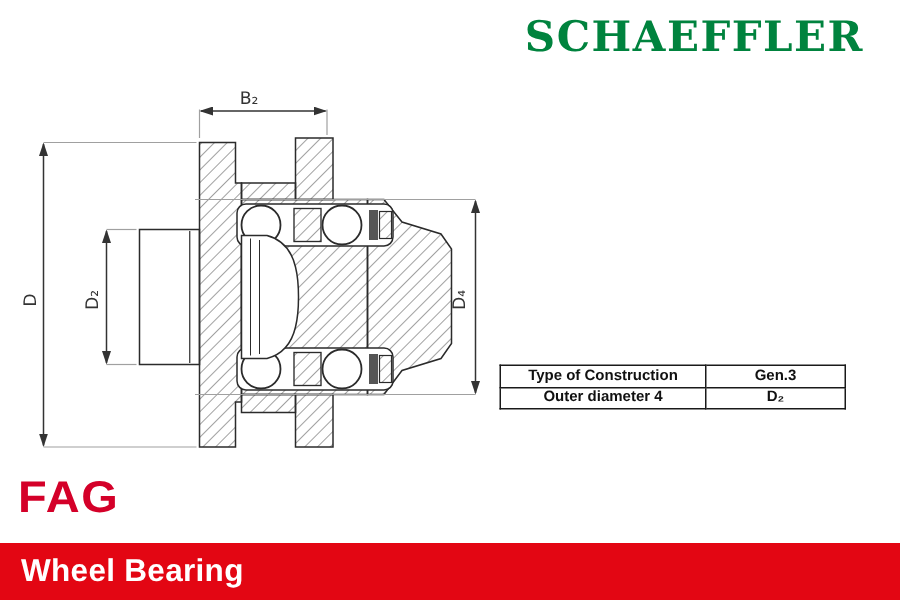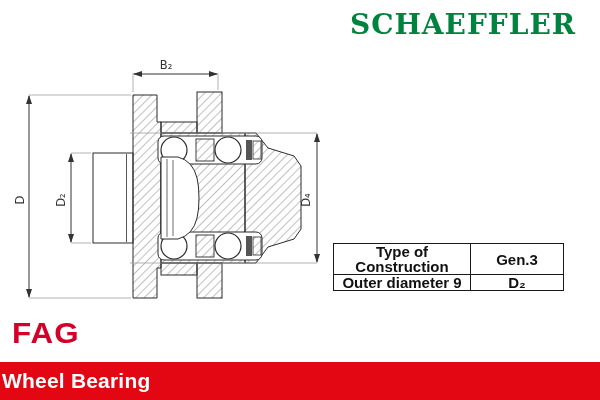--- a/index.html
+++ b/index.html
@@ -12,41 +12,41 @@
     position:absolute;top:8px;right:24px;
     font-family:"DejaVu Serif",serif;font-weight:bold;
     font-size:28px;letter-spacing:1px;color:#00833E;
   }
   
   .drawing{position:absolute;left:0;top:0;width:600px;height:400px;}
   
   .spec-wrap{position:absolute;left:333px;top:243px;}
   table.spec{
     border-collapse:collapse;table-layout:fixed;
-    font-size:15px;font-weight:600;color:#111;
+    font-size:10px;font-weight:600;color:#111;
     font-family:"Liberation Sans","DejaVu Sans",sans-serif;
   }
   table.spec td{
     border:1px solid #1a1a1a;text-align:center;vertical-align:middle;
     height:13.6px;padding:0;line-height:1;
   }
   td.c1{width:136px;} td.c2{width:92px;}
   
   .fag{
     position:absolute;left:12px;top:316px;
     font-size:29px;font-weight:bold;color:#D40029;
     letter-spacing:1px;transform:scale(1.08,1.02);transform-origin:left top;
   }
   
   .footer-bar{
     position:absolute;left:0;bottom:0;width:600px;height:38px;
     background:#E30613;display:flex;align-items:center;
   }
   .footer-bar .title{
-    color:#ffffff;font-size:21px;font-weight:bold;padding-left:2px;
+    color:#ffffff;font-size:21px;font-weight:bold;padding-left:14px;
     letter-spacing:0.2px;
   }
   svg text{font-family:"DejaVu Sans",sans-serif;font-size:11.5px;fill:#333;}
 </style>
 </head>
 <body>
 
 <div class="brand">SCHAEFFLER</div>
 
 <svg class="drawing" viewBox="0 0 600 400" xmlns="http://www.w3.org/2000/svg">
@@ -126,21 +126,21 @@
 </svg>
 
 <div class="spec-wrap">
   <table class="spec">
     <tbody>
       <tr>
         <td class="c1">Type of Construction</td>
         <td class="c2">Gen.3</td>
       </tr>
       <tr>
-        <td class="c1">Outer diameter 9</td>
+        <td class="c1">Outer diameter 4</td>
         <td class="c2">D₂</td>
       </tr>
     </tbody>
   </table>
 </div>
 
 <div class="fag">FAG</div>
 
 <div class="footer-bar">
   <span class="title">Wheel Bearing</span>

